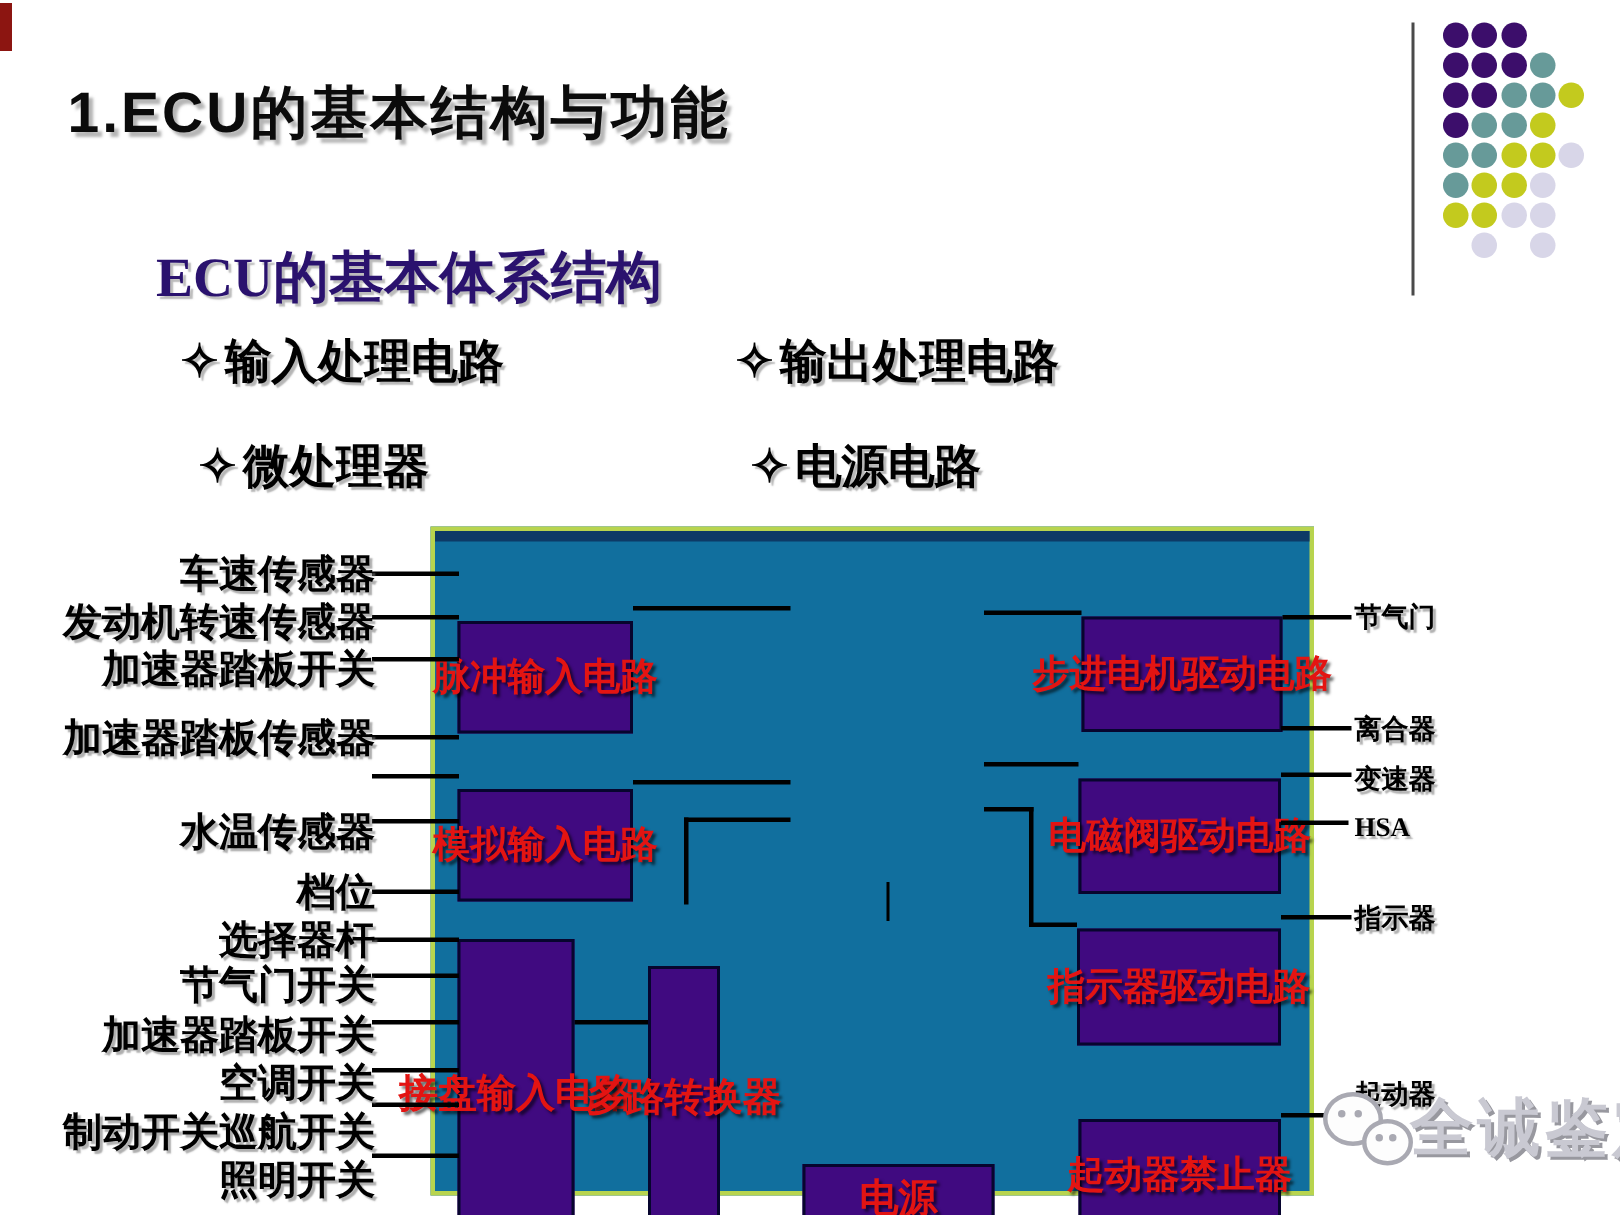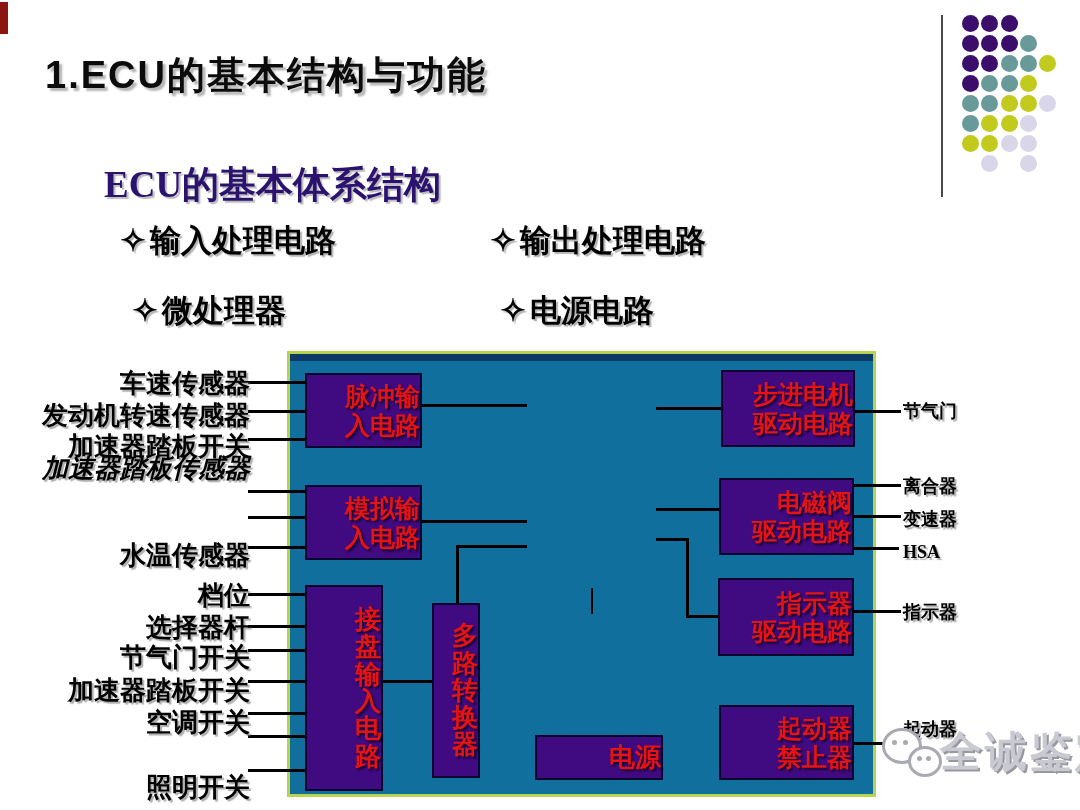--- a/index.html
+++ b/index.html
@@ -20,22 +20,22 @@
 
   .vrule{position:absolute;left:941px;top:15px;width:2px;height:182px;background:#4a4a4a;}
   .dot{position:absolute;border-radius:50%;}
 
   .diagram{position:absolute;left:287px;top:351px;width:583px;height:440px;background:#116f9e;
            border:3px solid #b8d44e;}
   .top-shade{position:absolute;left:0;top:0;width:100%;height:7px;background:#0d3a66;}
 
   .block{position:absolute;background:#400a80;border:2px solid #07052e;box-sizing:border-box;
          color:#e31412;font-weight:900;font-size:25px;line-height:1.14;text-align:center;
-         display:flex;flex-direction:column;align-items:flex-end;justify-content:center;
-         text-shadow:2px 2px 2px rgba(0,0,0,.6);}
+         display:flex;flex-direction:row;align-items:center;justify-content:center;
+         text-shadow:2px 2px 2px rgba(0,0,0,.6);margin-top:41px;}
   .block .bline{white-space:nowrap;}
   .block.vert{line-height:1.05;font-size:26px;}
   .block.cpu{justify-content:flex-start;}
   .cpu-sec{position:absolute;left:0;right:0;}
   .cpu-div{position:absolute;left:0;right:0;height:2px;background:#07052e;}
 
   .cline{position:absolute;background:#000;}
 
   .llabel{position:absolute;right:830px;transform:translateY(-50%);font-size:26px;font-weight:900;color:#000;
           white-space:nowrap;text-shadow:2px 2px 1px rgba(120,120,120,.6);}
@@ -182,27 +182,28 @@
       <div class="cline" style="left: 854px; top: 484px; width: 47px; height: 3px;"></div>
       <div class="cline" style="left: 854px; top: 515px; width: 47px; height: 3px;"></div>
       <div class="cline" style="left: 854px; top: 547px; width: 45px; height: 3px;"></div>
       <div class="cline" style="left: 854px; top: 610px; width: 47px; height: 3px;"></div>
       <div class="cline" style="left: 854px; top: 742px; width: 52px; height: 3px;"></div>
     </div>
   <div class="layer" id="left-labels">
       <div class="llabel" style="top: 383px;">车速传感器</div>
       <div class="llabel" style="top: 415px;">发动机转速传感器</div>
       <div class="llabel" style="top: 446px;">加速器踏板开关</div>
-      <div class="llabel" style="top: 468px; font-style: italic;">加速器踏板传感器</div>
+      <div class="llabel" style="top: 492px;">加速器踏板传感器</div>
       <div class="llabel" style="top: 555px;">水温传感器</div>
       <div class="llabel" style="top: 595px;">档位</div>
       <div class="llabel" style="top: 627px; text-align: center;">选择器杆</div>
       <div class="llabel" style="top: 657px;">节气门开关</div>
       <div class="llabel" style="top: 690px;">加速器踏板开关</div>
       <div class="llabel" style="top: 722px;">空调开关</div>
+      <div class="llabel" style="top: 755px;">制动开关巡航开关</div>
       <div class="llabel" style="top: 787px;">照明开关</div>
     </div>
   <div class="layer" id="right-labels">
       <div class="rlabel" style="top: 411px;">节气门</div>
       <div class="rlabel" style="top: 486px;">离合器</div>
       <div class="rlabel" style="top: 519px;">变速器</div>
       <div class="rlabel serif" style="top: 552px;">HSA</div>
       <div class="rlabel" style="top: 612px;">指示器</div>
       <div class="rlabel" style="top: 729px;">起动器</div>
     </div>

